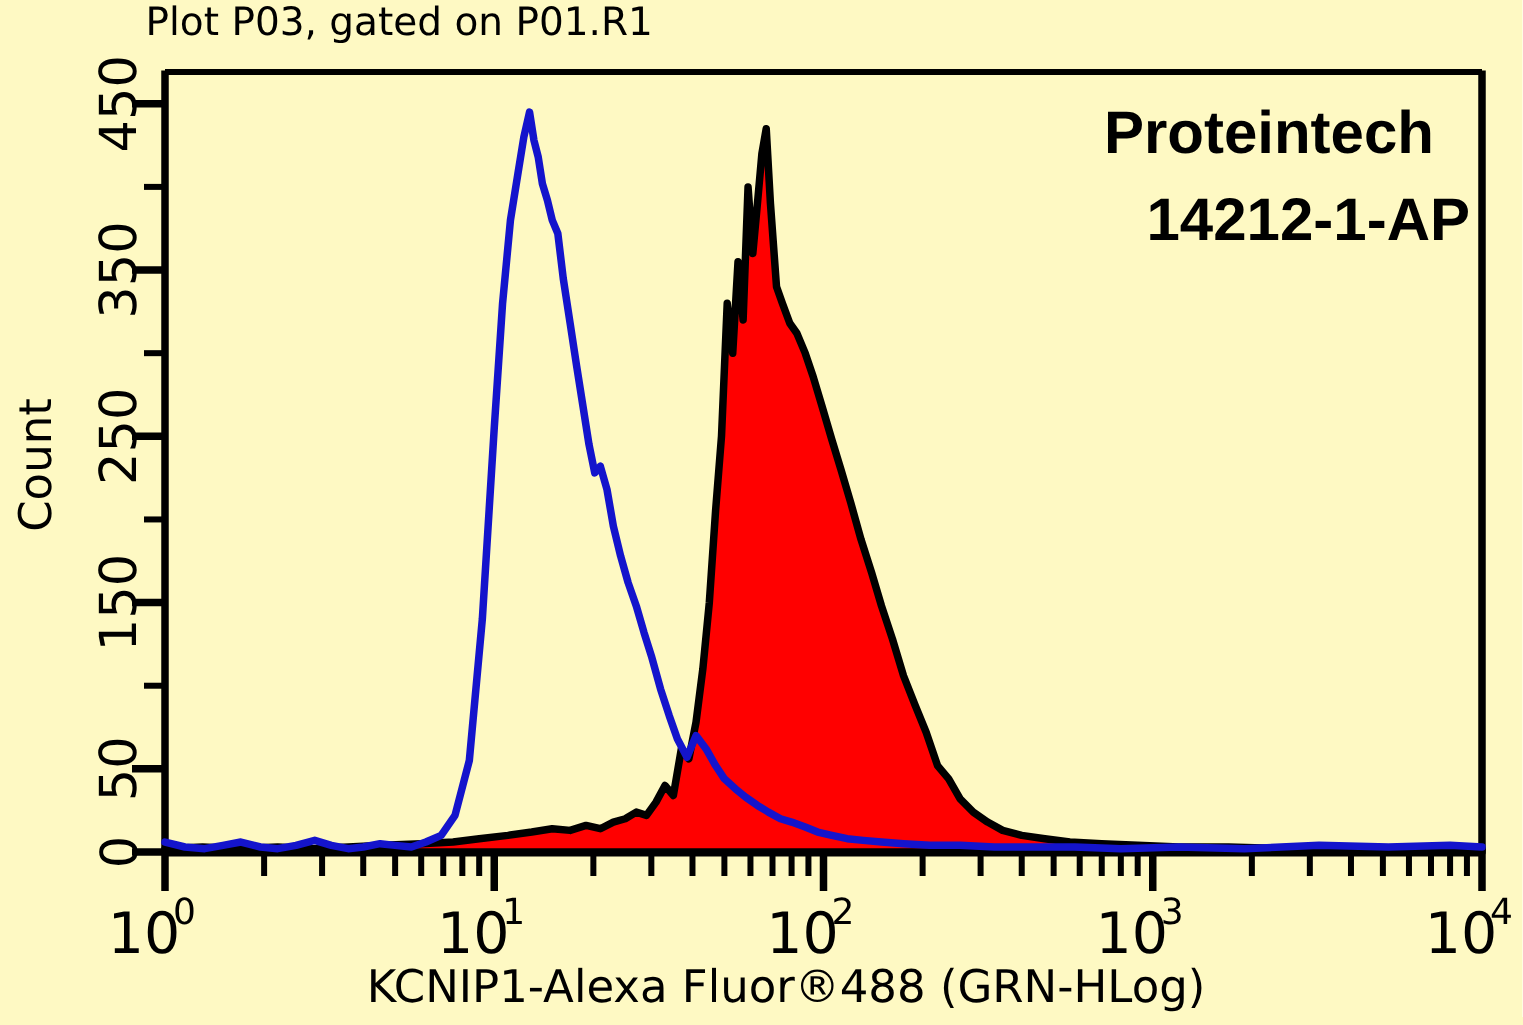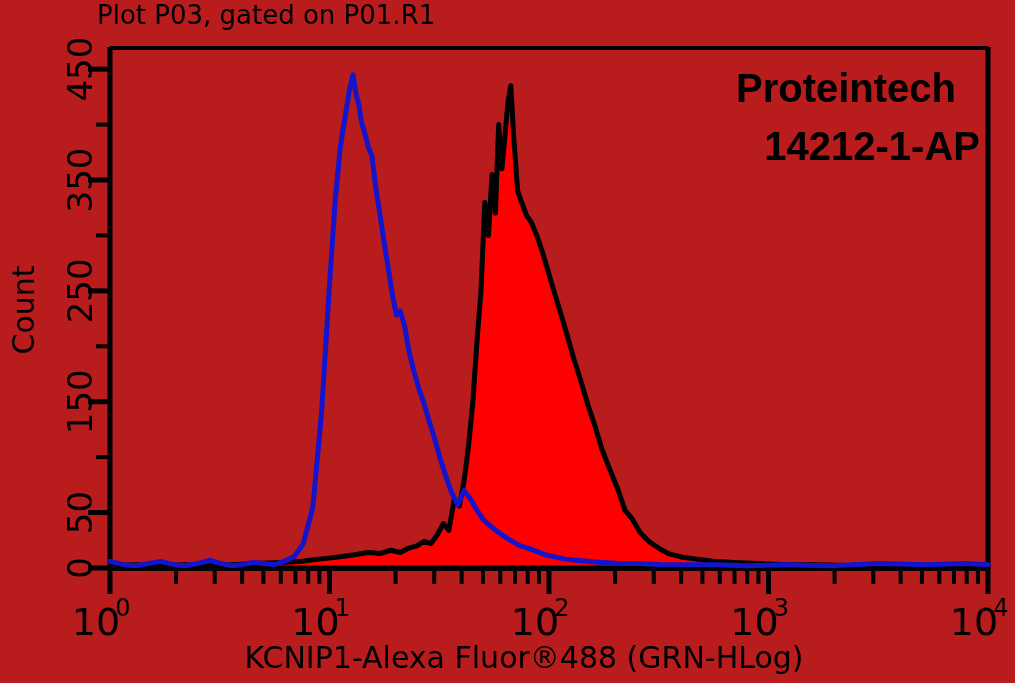--- a/index.html
+++ b/index.html
@@ -4,21 +4,21 @@
 <style>
   html, body {
     margin: 0;
     padding: 0;
     background: #ffffff;
   }
   #page {
     position: relative;
     width: 1015px;
     height: 683px;
-    background: #b91c1c;
+    background: #fef9c3;
     font-family: "DejaVu Sans", sans-serif;
     overflow: hidden;
   }
   #plot-title {
     position: absolute;
     left: 97px;
     top: 2px;
     font-size: 26px;
     color: #000000;
     white-space: nowrap;

